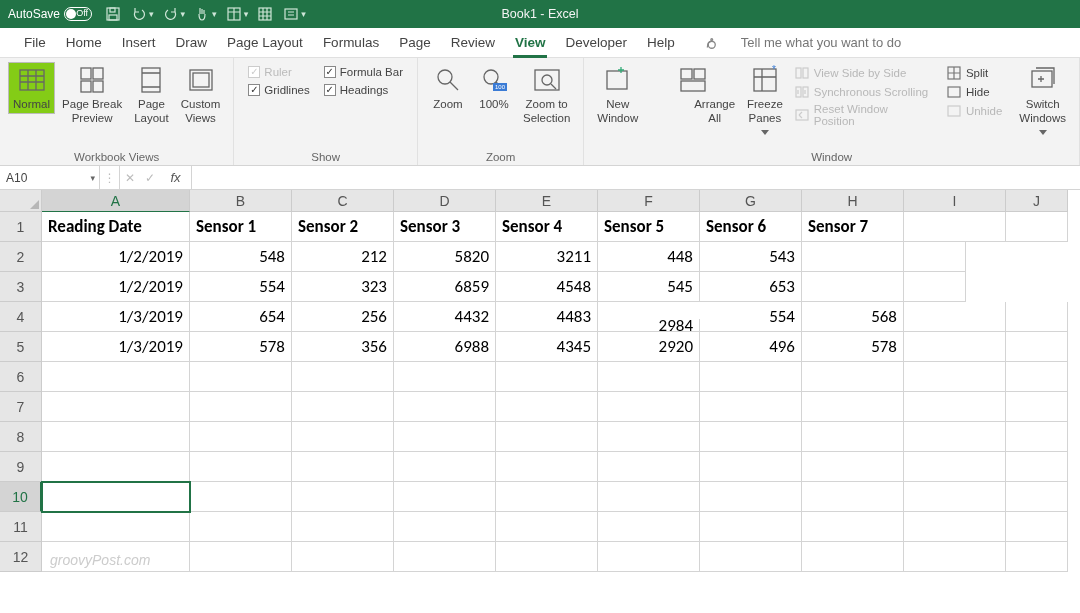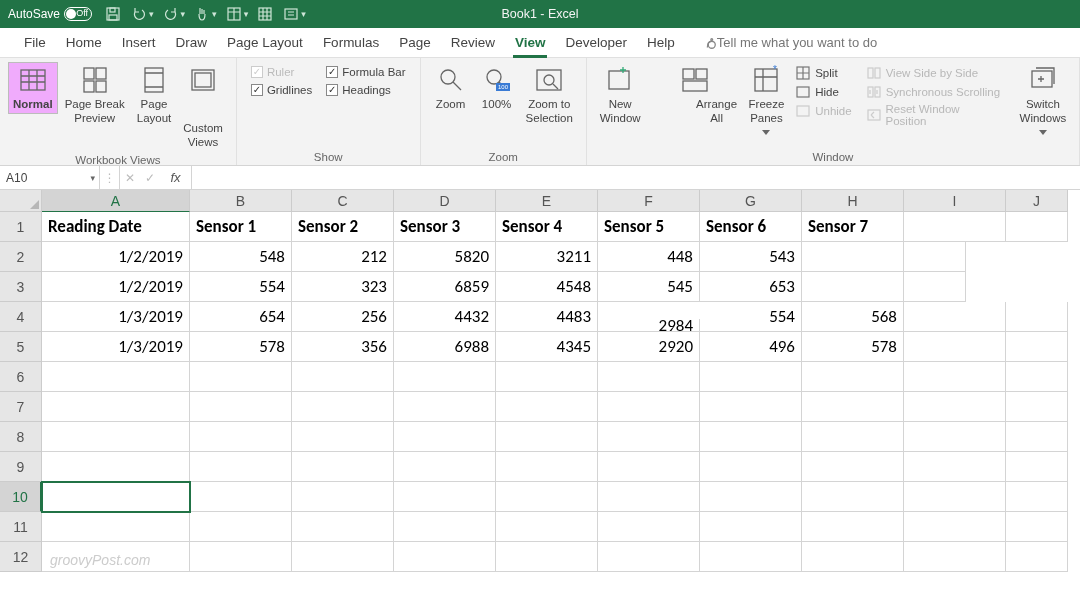--- a/index.html
+++ b/index.html
@@ -14,31 +14,31 @@
 .qat-item { width: 22px; height: 22px; display: flex; align-items: center; justify-content: center; color: #cfe6d8; margin: 0 2px; cursor: pointer; }
 .qat-item svg { stroke: #cfe6d8; fill: none; stroke-width: 1.2; }
 .dd { font-size: 9px; color: #cfe6d8; margin-left: -3px; margin-right: 4px; }
 .title-text { position: absolute; left: 50%; transform: translateX(-50%); font-size: 12.5px; color: #f4f4f4; }
 
 
 .menu-tabs { height: 30px; display: flex; align-items: center; padding: 0 14px; border-bottom: 1px solid #e0e0e0; background: #fff; }
 .menu-tab { padding: 0 10px; height: 30px; line-height: 30px; font-size: 13.5px; color: #444; cursor: pointer; position: relative; }
 .menu-tab.active { color: #217346; font-weight: 600; }
 .menu-tab.active::after { content: ""; position: absolute; left: 8px; right: 8px; bottom: 0; height: 3px; background: #217346; }
-.tellme { display: flex; align-items: center; gap: 0; margin-left: 18px; color: #767676; font-size: 13px; }
+.tellme { display: flex; align-items: center; gap: 24px; margin-left: 18px; color: #767676; font-size: 13px; }
 .tellme svg { width: 14px; height: 14px; stroke: #888; fill: none; stroke-width: 1.5; }
 
 
 .ribbon { height: 108px; background: #f3f3f3; display: flex; border-bottom: 1px solid #d4d4d4; }
 .ribbon-group { padding: 4px 8px 2px; display: flex; flex-direction: column; justify-content: space-between; border-right: 1px solid #e1e1e1; }
 .group-controls { display: flex; align-items: flex-start; gap: 2px; flex: 1; }
 .group-label { text-align: center; color: #666; font-size: 11.5px; padding-top: 2px; }
 .rbtn { display: flex; flex-direction: column; align-items: center; justify-content: flex-start; padding: 2px 5px; min-width: 44px; cursor: pointer; font-size: 11.5px; color: #444; line-height: 1.2; text-align: center; gap: 2px; }
 .rbtn .ricon { width: 32px; height: 32px; display: flex; align-items: center; justify-content: center; }
-.rbtn.selected { background: #f0abfc; box-shadow: inset 0 0 0 1px #bcbcbc; font-weight: bold; }
+.rbtn.selected { background: #84cc16; box-shadow: inset 0 0 0 1px #bcbcbc; }
 .ricon svg { stroke: #666; fill: none; stroke-width: 1.3; }
 .chk-col { display: flex; flex-direction: column; gap: 6px; padding: 4px 6px; font-size: 11.5px; }
 .chk-row { display: flex; align-items: center; gap: 4px; cursor: pointer; color: #444; }
 .chk-row.disabled { color: #bbb; }
 .chk { width: 12px; height: 12px; border: 1px solid #888; background: #fff; display:flex; align-items:center; justify-content:center; font-size:10px; line-height:1; color:#333;}
 .chk-row.disabled .chk { border-color:#ccc; color:#ccc; }
 .stacked-mini { display: flex; flex-direction: column; gap: 1px; padding-top: 2px; padding-right: 4px; font-size: 11.5px;}
 .mini-row { display: flex; align-items: center; gap: 4px; padding: 1px 4px; cursor: pointer; color: #444; }
 .mini-row.disabled { color: #b8b8b8; }
 .mini-icon { width: 16px; height: 16px; display:flex; align-items:center; justify-content:center; }
@@ -190,21 +190,21 @@
         <span style="white-space:pre;">Page
 Layout</span>
       </div>
       <div class="rbtn">
         <span class="ricon">
             <svg width="30" height="30" viewBox="0 0 30 30">
               <rect x="4" y="5" width="22" height="20"></rect>
               <rect x="7" y="8" width="16" height="14"></rect>
             </svg>
           </span>
-        <span style="white-space:pre;margin-top:24px;">Custom
+        <span style="white-space:pre;">Custom
 Views</span>
       </div>
     </div>
     <div class="group-label">Workbook Views</div>
   </div>
 
   <div class="ribbon-group">
     <div class="group-controls">
       <div class="chk-col">
         <div class="chk-row disabled">
@@ -294,20 +294,50 @@
         <span class="ricon">
             <svg width="30" height="30" viewBox="0 0 30 30">
               <rect x="4" y="4" width="22" height="22"></rect>
               <path d="M4 12 H26 M12 4 V26"></path>
               <text x="22" y="8" fill="#3a7bd5" font-size="10" stroke="none">*</text>
             </svg>
           </span>
         <span style="white-space:pre;">Freeze
 Panes</span>
         <span class="triangle"></span>
+      </div>
+      <div class="stacked-mini">
+        <div class="mini-row disabled">
+            <span class="mini-icon">
+              <svg width="14" height="14" viewBox="0 0 14 14">
+                <rect x="1" y="2" width="5" height="10"></rect>
+                <rect x="8" y="2" width="5" height="10"></rect>
+              </svg>
+            </span>
+            <span>View Side by Side</span>
+          </div>
+        <div class="mini-row disabled">
+            <span class="mini-icon">
+              <svg width="14" height="14" viewBox="0 0 14 14">
+                <rect x="1" y="2" width="5" height="10"></rect>
+                <rect x="8" y="2" width="5" height="10"></rect>
+                <path d="M3 5 V9 M10 5 V9"></path>
+              </svg>
+            </span>
+            <span>Synchronous Scrolling</span>
+          </div>
+        <div class="mini-row disabled">
+            <span class="mini-icon">
+              <svg width="14" height="14" viewBox="0 0 14 14">
+                <rect x="1" y="2" width="12" height="10"></rect>
+                <path d="M4 7 L7 4 M4 7 L7 10"></path>
+              </svg>
+            </span>
+            <span>Reset Window Position</span>
+          </div>
       </div>
       <div class="stacked-mini">
         <div class="mini-row">
             <span class="mini-icon">
               <svg width="14" height="14" viewBox="0 0 14 14">
                 <rect x="1" y="1" width="12" height="12"></rect>
                 <path d="M7 1 V13 M1 7 H13"></path>
               </svg>
             </span>
             <span>Split</span>
@@ -320,50 +350,20 @@
             </span>
             <span>Hide</span>
           </div>
         <div class="mini-row disabled">
             <span class="mini-icon">
               <svg width="14" height="14" viewBox="0 0 14 14">
                 <rect x="1" y="2" width="12" height="10"></rect>
               </svg>
             </span>
             <span>Unhide</span>
-          </div>
-      </div>
-      <div class="stacked-mini">
-        <div class="mini-row disabled">
-            <span class="mini-icon">
-              <svg width="14" height="14" viewBox="0 0 14 14">
-                <rect x="1" y="2" width="5" height="10"></rect>
-                <rect x="8" y="2" width="5" height="10"></rect>
-              </svg>
-            </span>
-            <span>View Side by Side</span>
-          </div>
-        <div class="mini-row disabled">
-            <span class="mini-icon">
-              <svg width="14" height="14" viewBox="0 0 14 14">
-                <rect x="1" y="2" width="5" height="10"></rect>
-                <rect x="8" y="2" width="5" height="10"></rect>
-                <path d="M3 5 V9 M10 5 V9"></path>
-              </svg>
-            </span>
-            <span>Synchronous Scrolling</span>
-          </div>
-        <div class="mini-row disabled">
-            <span class="mini-icon">
-              <svg width="14" height="14" viewBox="0 0 14 14">
-                <rect x="1" y="2" width="12" height="10"></rect>
-                <path d="M4 7 L7 4 M4 7 L7 10"></path>
-              </svg>
-            </span>
-            <span>Reset Window Position</span>
           </div>
       </div>
       <div style="flex:1"></div>
       <div class="rbtn">
         <span class="ricon">
             <svg width="30" height="30" viewBox="0 0 30 30">
               <rect x="4" y="6" width="20" height="16"></rect>
               <path d="M8 3 H26 V19"></path>
               <path d="M10 14 L16 14 M13 11 L13 17"></path>
             </svg>

